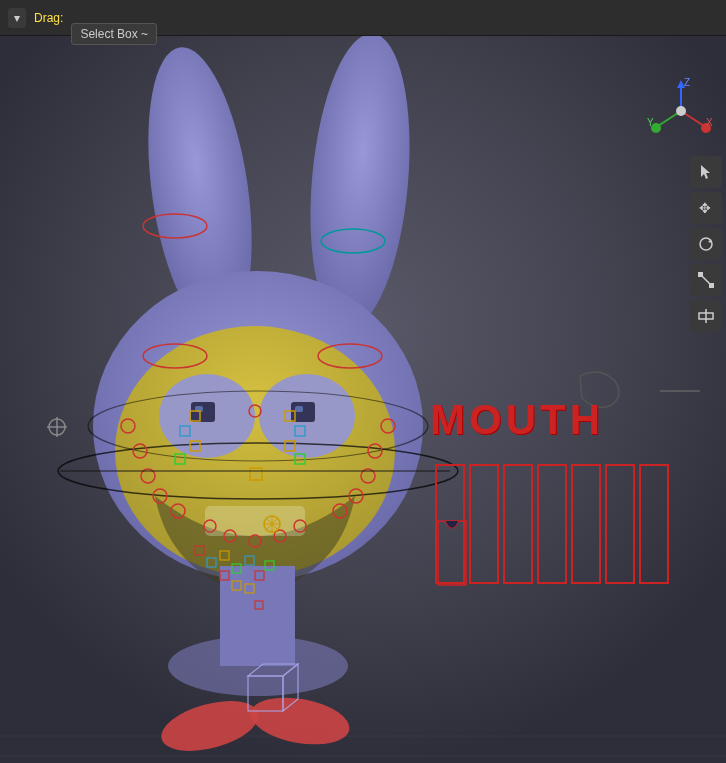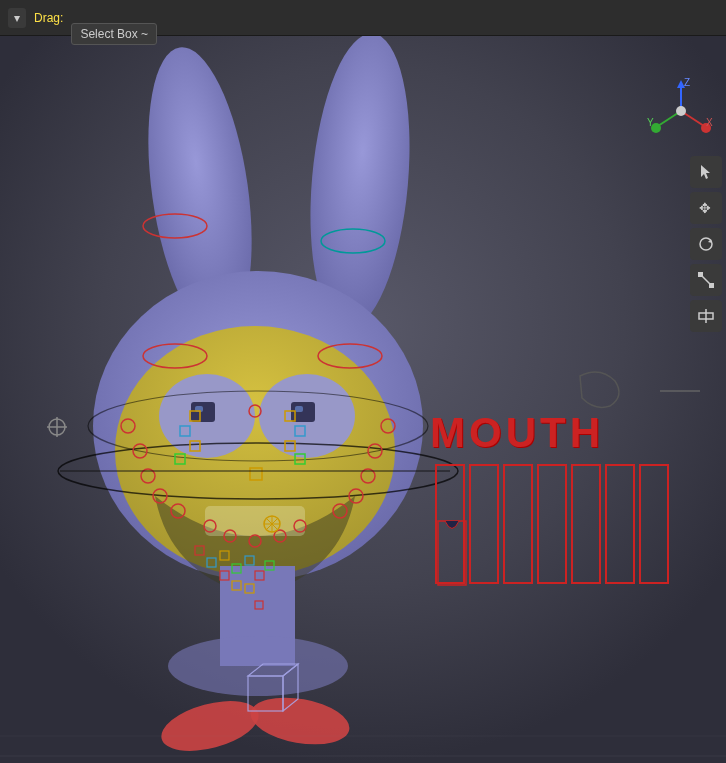--- a/index.html
+++ b/index.html
@@ -69,21 +69,21 @@
     
     #viewport-bg {
       position: absolute;
       inset: 0;
       background: radial-gradient(ellipse at 50% 40%, #5a5a70 0%, #3d3d4d 50%, #2d2d38 100%);
     }
 
     
     #mouth-text {
       position: absolute;
-      top: 373px;
+      top: 360px;
       left: 430px;
       color: #cc2222;
       font-size: 42px;
       font-weight: 900;
       font-family: Impact, Arial Black, sans-serif;
       letter-spacing: 4px;
       text-shadow: 1px 1px 0 #aa0000;
       pointer-events: none;
     }
 

